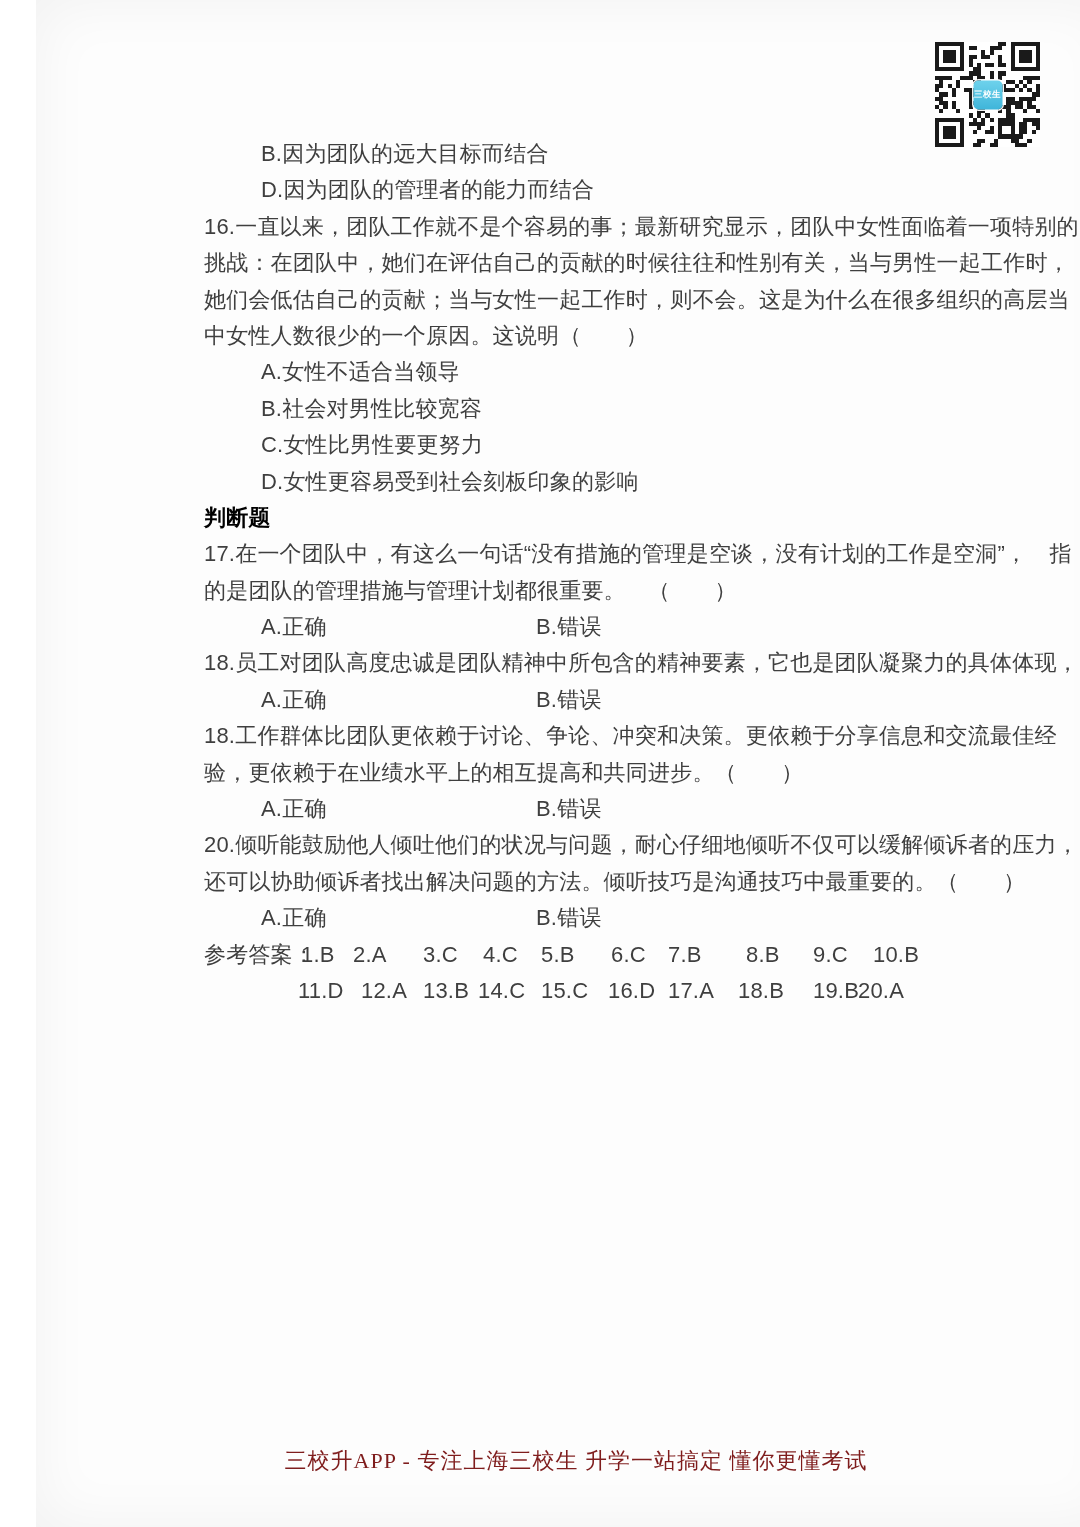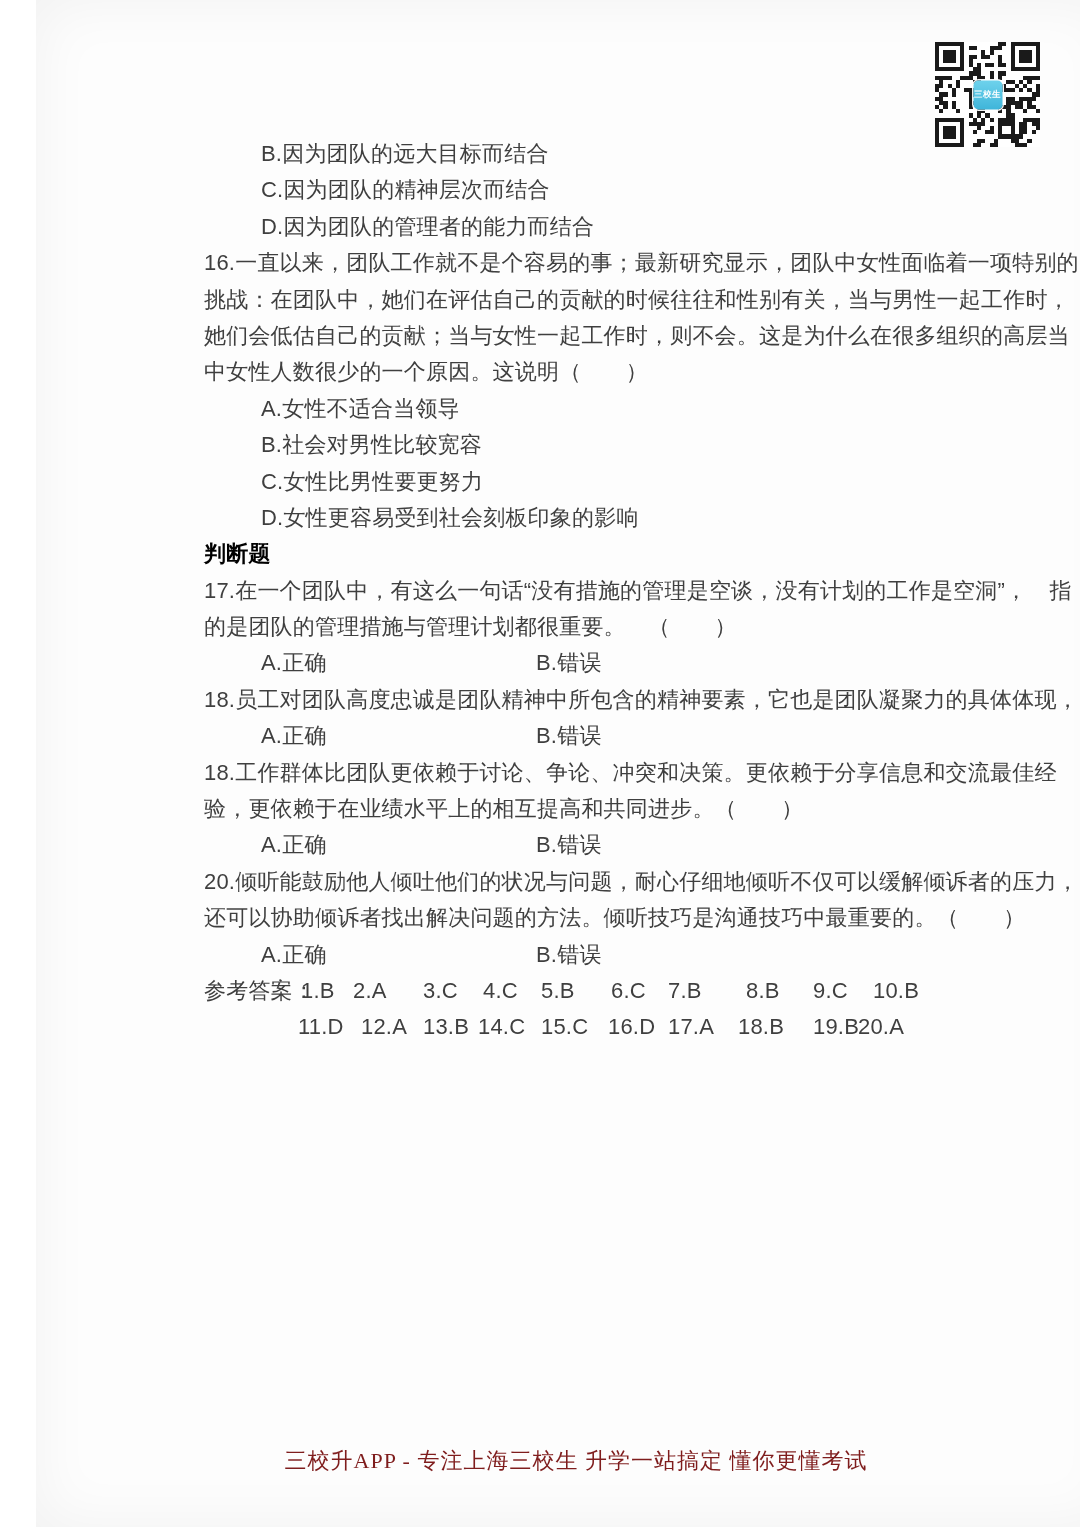--- a/index.html
+++ b/index.html
@@ -273,21 +273,20 @@
         <rect x="2" y="20" width="3" height="3" fill="#1a1a1a"></rect>
       </svg>
     <div class="qr-badge">
       <span>三校生</span>
     </div>
   </div>
 
   <div class="content">
 
     <div class="ln opt">B.因为团队的远大目标而结合</div>
-    <div class="ln opt">C.因为团队的精神层次而结合</div>
     <div class="ln opt">D.因为团队的管理者的能力而结合</div>
 
     <div class="ln">16.一直以来，团队工作就不是个容易的事；最新研究显示，团队中女性面临着一项特别的</div>
     <div class="ln">挑战：在团队中，她们在评估自己的贡献的时候往往和性别有关，当与男性一起工作时，</div>
     <div class="ln">她们会低估自己的贡献；当与女性一起工作时，则不会。这是为什么在很多组织的高层当</div>
     <div class="ln">中女性人数很少的一个原因。这说明（　　）</div>
 
     <div class="ln opt">A.女性不适合当领导</div>
     <div class="ln opt">B.社会对男性比较宽容</div>
     <div class="ln opt">C.女性比男性要更努力</div>

